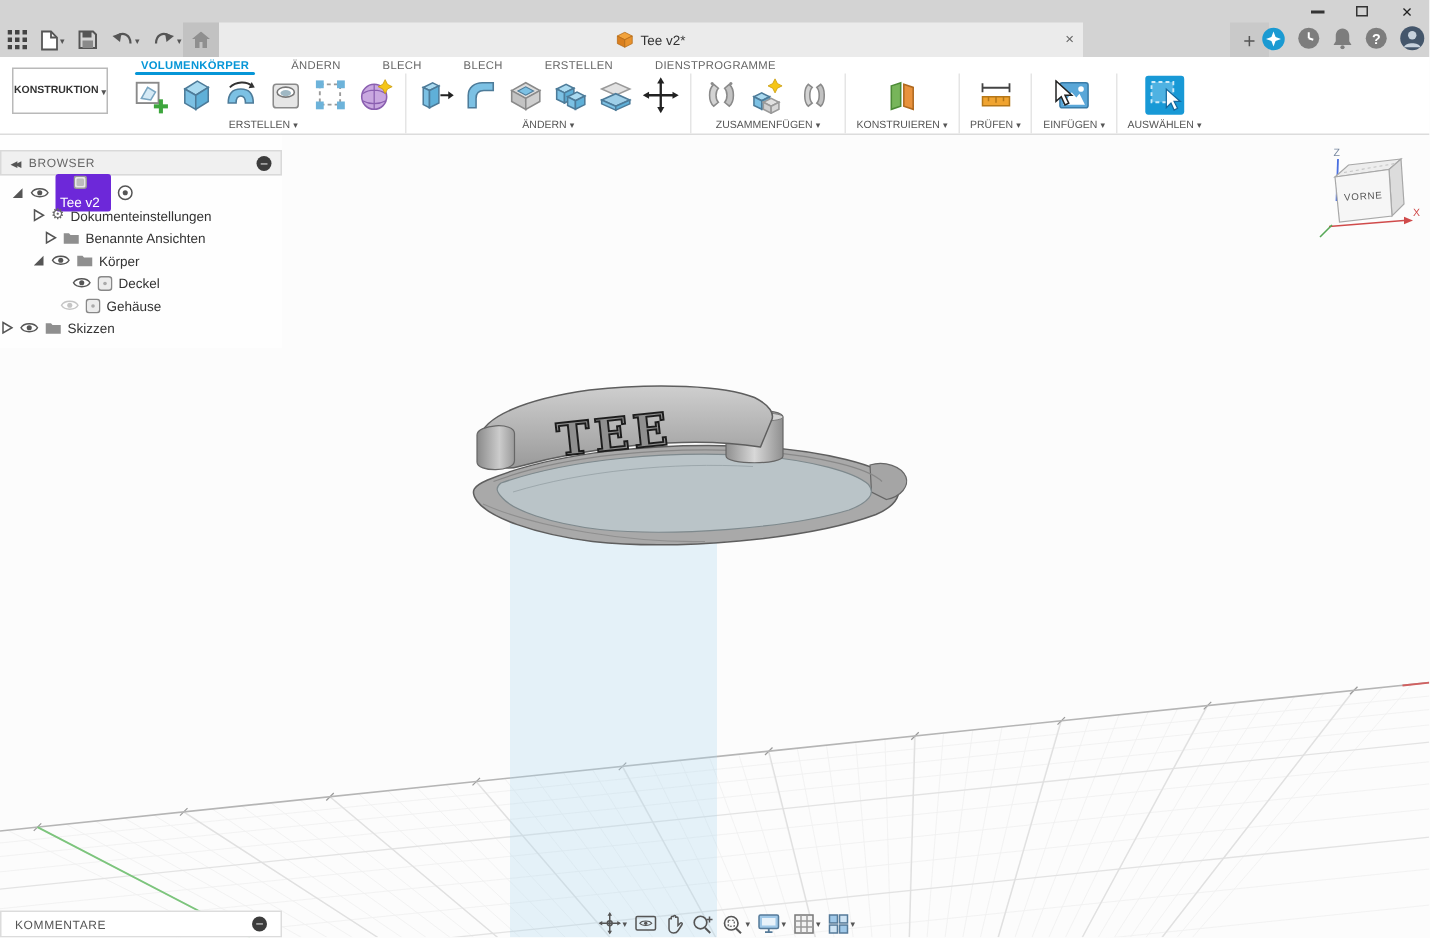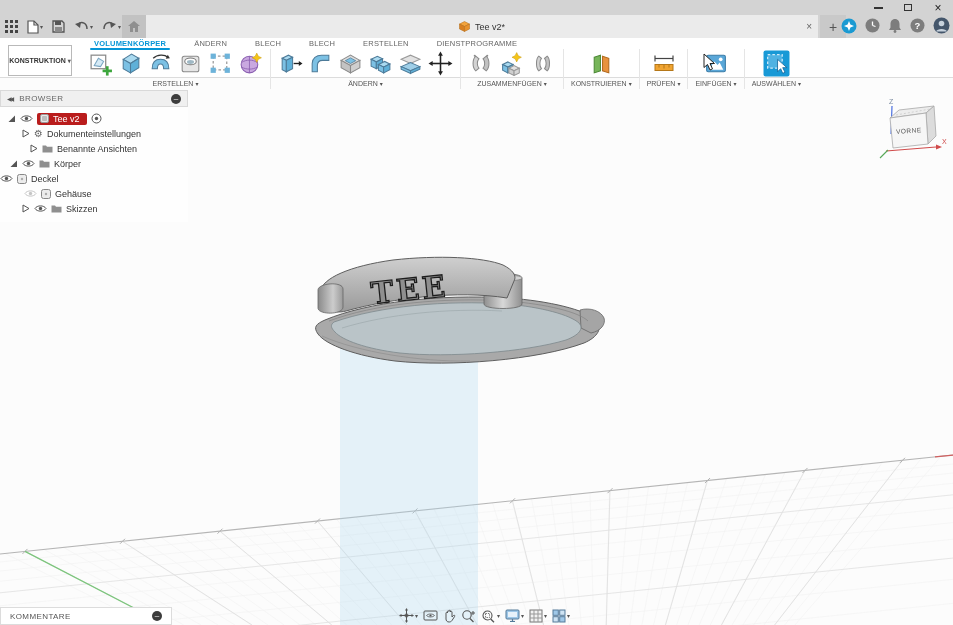--- a/index.html
+++ b/index.html
@@ -10,28 +10,28 @@
   .win-controls { position:absolute; top:1px; right:8px; display:flex; gap:16px; align-items:center; height:13px; }
   .wc { width:14px; height:12px; display:flex; align-items:center; justify-content:center; cursor:default; }
   .wc .min-glyph { width:9px; height:2px; background:#333; }
   .wc .max-glyph { width:8px; height:7px; border:1.3px solid #333; background:transparent; }
   .wc .close-glyph { font-size:12px; color:#222; line-height:1; }
 
   .qa-row { position:absolute; top:15px; left:5px; height:23px; display:flex; align-items:center; gap:9px; }
   .qa-btn { display:flex; align-items:center; gap:1px; }
   .caret { font-size:6px; color:#555; }
   .home-tab { position:absolute; left:122px; top:15px; width:24px; height:23px; background:#c2c2c2; display:flex; align-items:center; justify-content:center; }
-  .doc-tab { position:absolute; left:146px; top:15px; width:672px; height:23px; background:#ebebeb; display:flex; align-items:center; }
+  .doc-tab { position:absolute; left:146px; top:15px; width:576px; height:23px; background:#ebebeb; display:flex; align-items:center; }
   .doc-tab-title { margin:0 auto; display:flex; align-items:center; gap:5px; font-size:9px; color:#333; }
   .doc-tab-close { position:absolute; right:6px; font-size:10px; color:#666; }
   .newtab-btn { position:absolute; left:820px; top:15px; width:26px; height:23px; background:#c9c9c9; display:flex; align-items:center; justify-content:center; font-size:14px; color:#555; }
   .account-row { position:absolute; top:17px; right:3px; display:flex; align-items:center; gap:8px; }
 
   
-  .ribbon { position:absolute; top:38px; left:0; width:953px; height:40px; background:#fff; border-bottom:1px solid #dcdcdc; z-index:49; }
+  .ribbon { position:absolute; top:38px; left:0; width:953px; height:52px; background:#fff; border-bottom:1px solid #dcdcdc; z-index:49; }
   .ribbon-tabs { position:absolute; top:0; left:80px; height:11px; display:flex; }
   .rtab { font-size:7.5px; color:#666; padding:1px 14px 0 14px; letter-spacing:.2px; position:relative; white-space:nowrap; }
   .rtab.active { color:#0696d7; font-weight:bold; }
   .rtab.active::after { content:""; position:absolute; left:10px; right:10px; bottom:-1px; height:2px; background:#0696d7; border-radius:1px; }
   .konstruktion-btn { position:absolute; left:8px; top:7px; width:64px; height:31px; border:1px solid #b9b9b9; background:#fff; display:flex; align-items:center; justify-content:center; gap:2px; font-size:7px; font-weight:bold; color:#333; }
   .tools-row { position:absolute; left:81px; top:11px; height:40px; display:flex; align-items:stretch; }
   .tool-group { display:flex; flex-direction:column; align-items:center; justify-content:space-between; padding:0 7px 2px 7px; border-right:1px solid #e5e5e5; }
   .tool-group:last-child { border-right:none; }
   .tool-icons { display:flex; align-items:center; gap:5px; height:28px; }
   .tool-label { font-size:7px; color:#555; display:flex; align-items:center; gap:2px; white-space:nowrap; }
@@ -39,32 +39,32 @@
 
   
   .viewport { position:absolute; top:90px; left:0; width:953px; height:535px; background:#fcfcfc; overflow:hidden; }
   #grid-svg { position:absolute; top:0; left:0; }
   .blue-column { position:absolute; left:340px; top:230px; width:138px; height:305px; background:rgba(173,216,240,0.30); }
   .model-wrap { position:absolute; left:298px; top:158px; width:320px; height:130px; }
   .viewcube-wrap { position:absolute; left:876px; top:4px; width:74px; height:72px; }
 
   
   .browser { position:absolute; left:0; top:90px; width:188px; z-index:40; background:rgba(255,255,255,0.55); }
-  .browser-header { height:17px; background:#f0f0f0; border:1px solid #d9d9d9; display:flex; align-items:center; padding:0 6px; gap:7px; }
+  .browser-header { height:17px; background:#f0f0f0; border:1px solid #d9d9d9; display:flex; align-items:center; padding:0 6px; gap:7px;margin-top:10px; }
   .browser-header .hdr-label { font-size:8px; color:#666; letter-spacing:.4px; flex:1; }
   .collapse-icon { font-size:6px; color:#555; letter-spacing:-2px; }
   .panel-dot { width:10px; height:10px; border-radius:50%; background:#3c3c3c; color:#fff; font-size:8px; line-height:9px; text-align:center; }
   .tree { padding:4px 0 6px 0; }
   .tree-row { display:flex; align-items:center; height:15px; gap:4px; font-size:9px; color:#333; }
   .expander { width:9px; height:9px; flex:none; }
-  .root-pill { background:#b91c1c; color:#fff; border-radius:2px; display:flex; align-items:center; gap:4px; padding:1px 7px 1px 3px; font-size:9px; }
+  .root-pill { background:#6d28d9; color:#fff; border-radius:2px; display:flex; align-items:center; gap:4px; padding:1px 7px 1px 3px; font-size:9px;flex-direction:column; }
   .dim { opacity:.33; }
 
   
-  .comments { position:absolute; left:0; top:607px; width:172px; height:18px; background:#fff; border:1px solid #dcdcdc; display:flex; align-items:center; justify-content:space-between; padding:0 9px; z-index:40; }
+  .comments { position:absolute; left:0; top:607px; width:188px; height:18px; background:#fff; border:1px solid #dcdcdc; display:flex; align-items:center; justify-content:space-between; padding:0 9px; z-index:40; }
   .comments-label { font-size:8px; color:#555; letter-spacing:.4px; }
   .navbar { position:absolute; left:399px; top:606px; height:19px; display:flex; align-items:center; gap:5px; z-index:40; }
   .nav-btn { display:flex; align-items:center; gap:1px; }
 
   .cursor { position:absolute; left:703px; top:53px; z-index:99; }
 </style>
 </head>
 <body>
 
 <div class="viewport">
@@ -599,59 +599,59 @@
       <svg class="expander" viewBox="0 0 9 9">
           <polygon points="2,1 8,4.5 2,8" fill="#fff" stroke="#555" stroke-width="1"></polygon>
         </svg>
       <svg width="11" height="9" viewBox="0 0 11 9">
           <path d="M0.5,1.5 h3.5 l1,1.2 h5.5 v5.8 h-10 z" fill="#8f8f8f"></path>
         </svg>
       <span>Benannte Ansichten</span>
     </div>
 
 
-    <div class="tree-row" style="padding-left:9px">
+    <div class="tree-row" style="padding-left:21px">
       <svg class="expander" viewBox="0 0 9 9">
           <polygon points="1.5,8 8,1.5 8,8" fill="#555"></polygon>
         </svg>
       <svg width="13" height="9" viewBox="0 0 13 9">
           <path d="M1,4.5 C3,1 10,1 12,4.5 C10,8 3,8 1,4.5 Z" fill="none" stroke="#555" stroke-width="1"></path>
           <circle cx="6.5" cy="4.5" r="1.7" fill="#555"></circle>
         </svg>
       <svg width="11" height="9" viewBox="0 0 11 9">
           <path d="M0.5,1.5 h3.5 l1,1.2 h5.5 v5.8 h-10 z" fill="#8f8f8f"></path>
         </svg>
       <span>Körper</span>
     </div>
 
-    <div class="tree-row" style="">
+    <div class="tree-row" style="padding-left:48px">
       <svg width="13" height="9" viewBox="0 0 13 9">
           <path d="M1,4.5 C3,1 10,1 12,4.5 C10,8 3,8 1,4.5 Z" fill="none" stroke="#555" stroke-width="1"></path>
           <circle cx="6.5" cy="4.5" r="1.7" fill="#555"></circle>
         </svg>
       <svg width="10" height="10" viewBox="0 0 10 10">
           <rect x="0.5" y="0.5" width="9" height="9" rx="2" fill="#ececec" stroke="#888"></rect>
           <circle cx="5" cy="5" r="1.2" fill="#aaa"></circle>
         </svg>
       <span>Deckel</span>
     </div>
 
-    <div class="tree-row" style="padding-left:24px">
+    <div class="tree-row" style="padding-left:40px">
       <svg class="dim" width="13" height="9" viewBox="0 0 13 9">
           <path d="M1,4.5 C3,1 10,1 12,4.5 C10,8 3,8 1,4.5 Z" fill="none" stroke="#555" stroke-width="1"></path>
           <circle cx="6.5" cy="4.5" r="1.7" fill="#555"></circle>
         </svg>
       <svg width="10" height="10" viewBox="0 0 10 10">
           <rect x="0.5" y="0.5" width="9" height="9" rx="2" fill="#ececec" stroke="#888"></rect>
           <circle cx="5" cy="5" r="1.2" fill="#aaa"></circle>
         </svg>
       <span>Gehäuse</span>
     </div>
 
-    <div class="tree-row" style="padding-left:21px">
+    <div class="tree-row" style="">
       <svg class="expander" viewBox="0 0 9 9">
           <polygon points="2,1 8,4.5 2,8" fill="#fff" stroke="#555" stroke-width="1"></polygon>
         </svg>
       <svg width="13" height="9" viewBox="0 0 13 9">
           <path d="M1,4.5 C3,1 10,1 12,4.5 C10,8 3,8 1,4.5 Z" fill="none" stroke="#555" stroke-width="1"></path>
           <circle cx="6.5" cy="4.5" r="1.7" fill="#555"></circle>
         </svg>
       <svg width="11" height="9" viewBox="0 0 11 9">
           <path d="M0.5,1.5 h3.5 l1,1.2 h5.5 v5.8 h-10 z" fill="#8f8f8f"></path>
         </svg>

